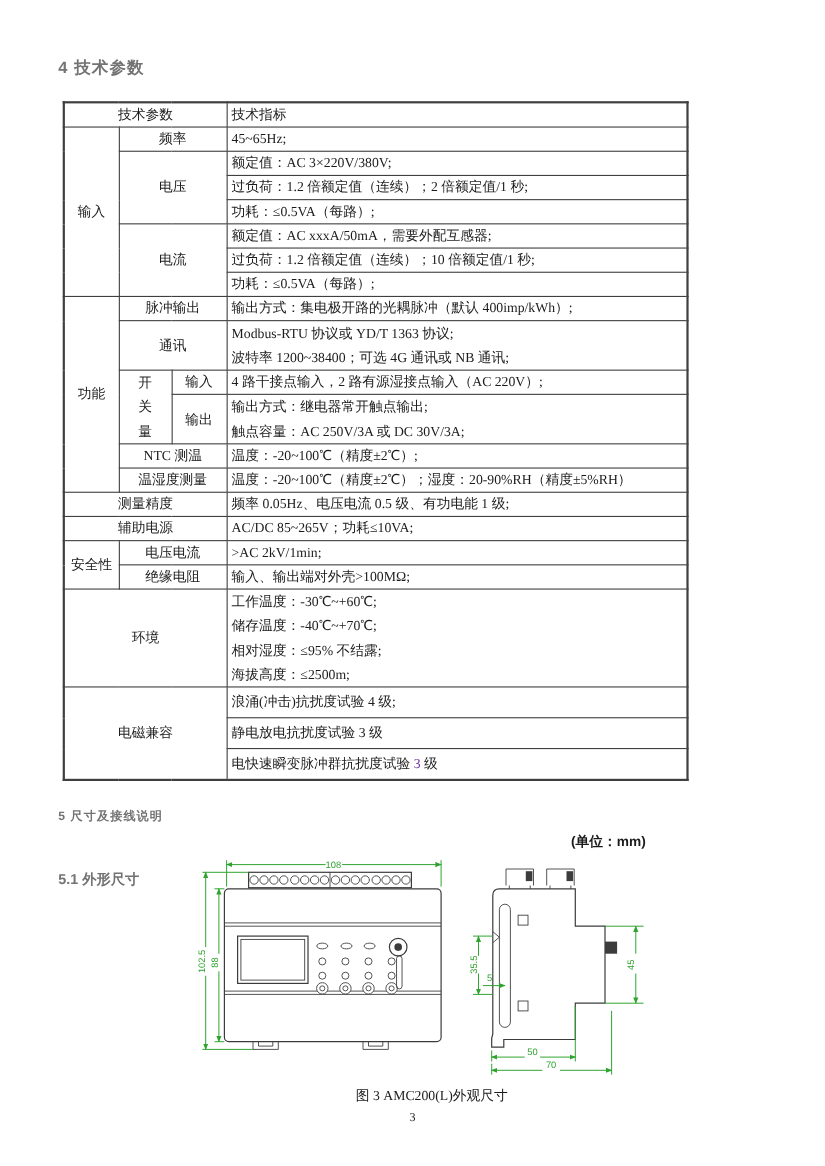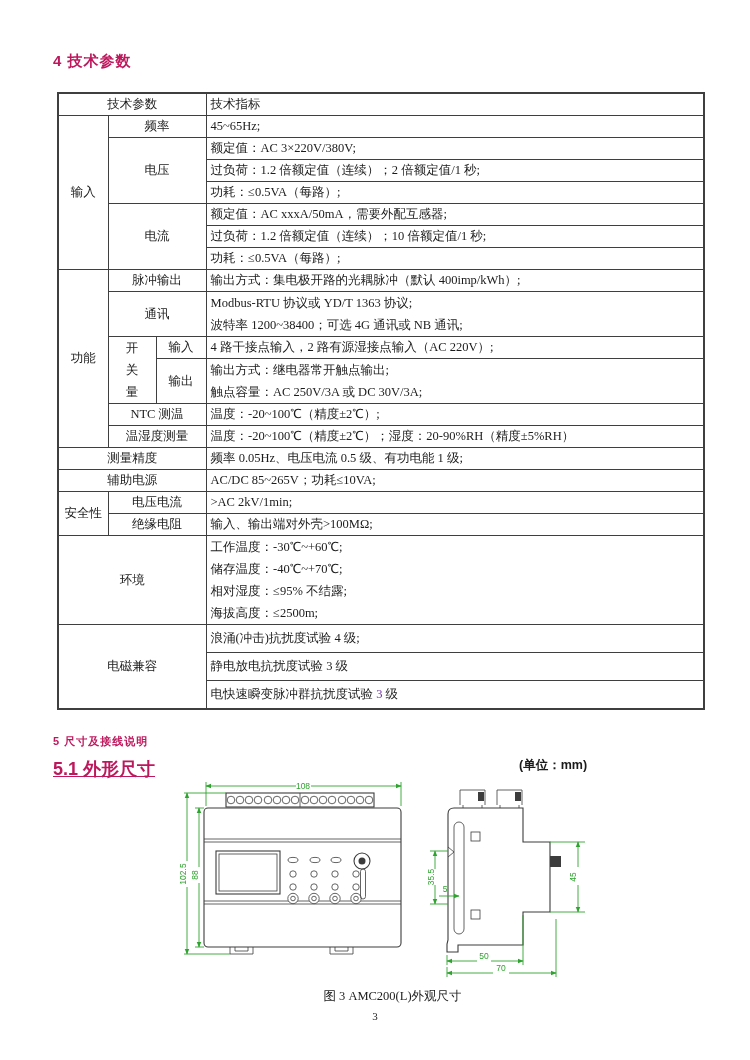--- a/index.html
+++ b/index.html
@@ -6,41 +6,41 @@
   html,body { background:#ffffff; }
   body {
     width:750px; height:1060px; position:relative;
     font-family:"Liberation Serif", serif;
     color:#1b1b1b;
   }
   .page { position:absolute; inset:0; background:#fff; overflow:hidden; }
 
   .sec-heading {
     position:absolute; font-family:"Liberation Sans", sans-serif;
-    font-weight:bold; color:#be185d;
+    font-weight:bold; color:#737373;
   }
   .h4 { left:53px; top:52px; font-size:15px; letter-spacing:1px; }
   .tbl-caption { position:absolute; left:0; right:0; top:76px; text-align:center; font-size:12.5px; }
 
   table.spec {
-    position:absolute; left:57px; top:92px; width:648px;
+    position:absolute; left:57px; top:92px; width:569px;
     border-collapse:collapse; font-size:12.5px; table-layout:fixed;font-family:Liberation Serif, serif;
   }
   table.spec td { border:1px solid #3f3f3f; vertical-align:middle; line-height:21px; }
   table.spec { border:2px solid #3f3f3f; }
   td.c { text-align:center; }
   td.v { text-align:left; padding:0 4px; }
   tr.r22 { height:22px; }
   tr.r28 { height:28px; }
   .ml div { line-height:22px; }
   .vtext { display:inline-block; width:14px; word-break:break-all; line-height:22px; text-align:center; }
   .purple { color:#7030A0; }
 
   .h5 { left:53px; top:734px; font-size:11px; letter-spacing:1px; }
-  .h51 { left:53px; top:757px; font-size:18px;text-decoration:underline; }
+  .h51 { left:53px; top:791px; font-size:13px; }
   .unit-note { position:absolute; left:519px; top:757px; font-size:12.5px; font-weight:bold;
                font-family:"Liberation Sans", sans-serif; }
 
   .drawing { position:absolute; }
   .front-svg { left:178px; top:779px; }
   .side-svg  { left:425px; top:779px; }
   .outline { stroke:#3c3c3c; fill:none; stroke-width:1.1; }
   .thin    { stroke:#3c3c3c; fill:none; stroke-width:0.8; }
   .darkfill{ fill:#3c3c3c; stroke:none; }
   .dim     { stroke:#2FA32F; fill:none; stroke-width:0.9; }

